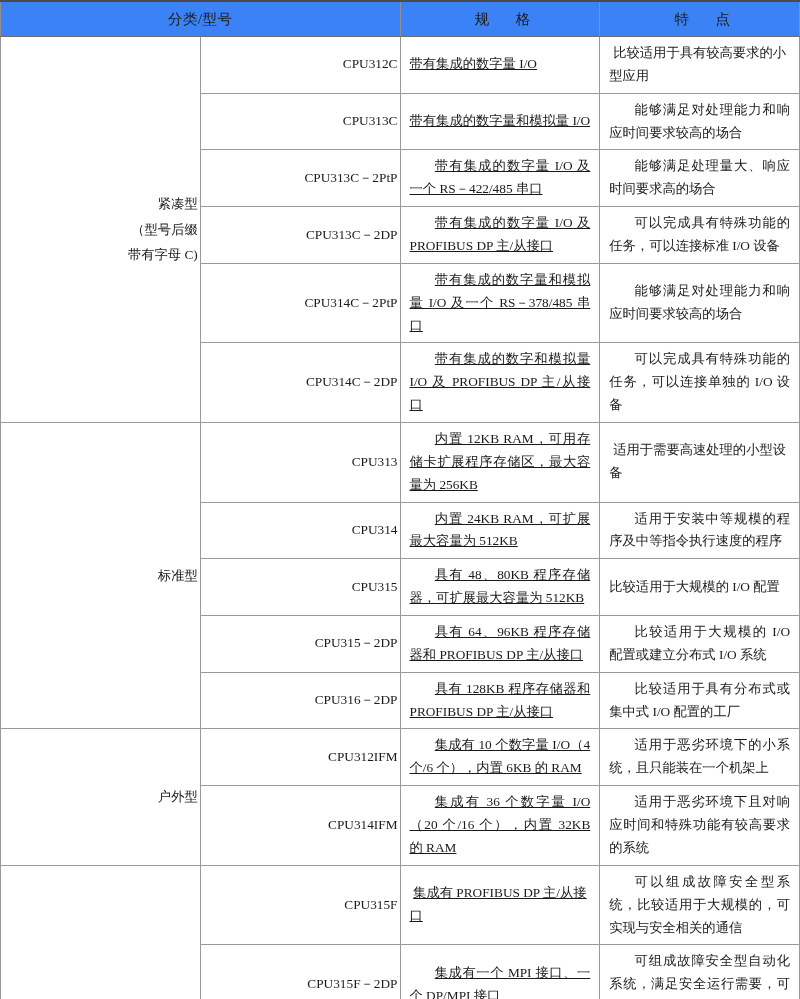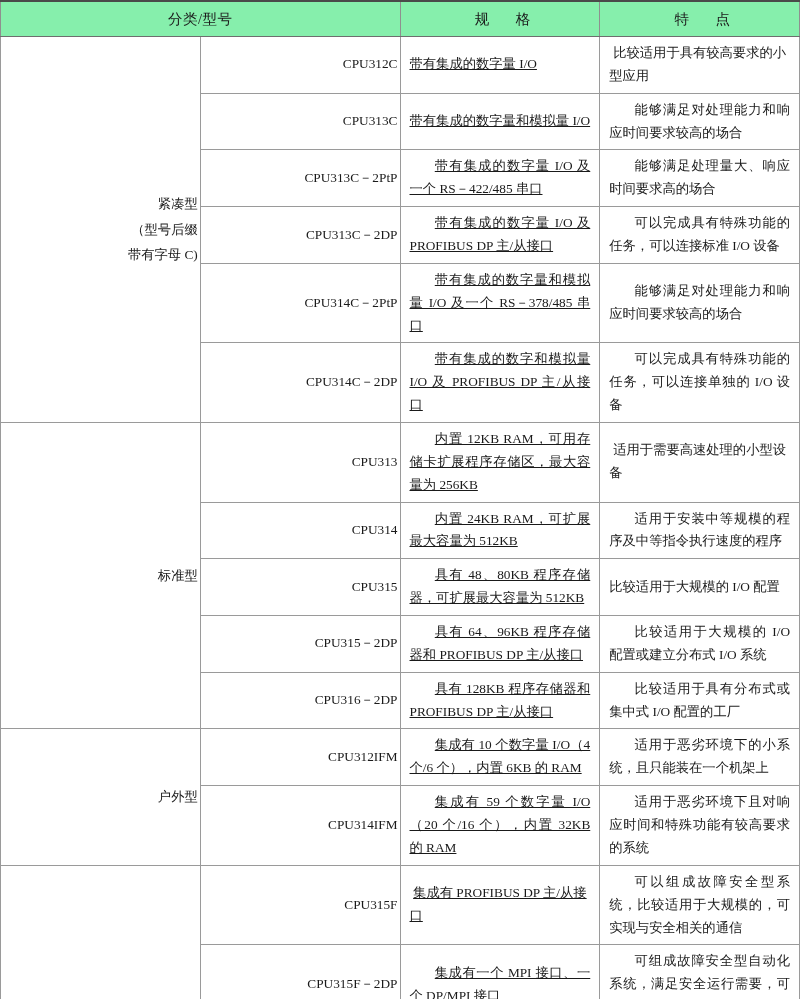--- a/index.html
+++ b/index.html
@@ -25,21 +25,21 @@
 
   table.spec-table {
     width: 800px;
     border-collapse: collapse;
     table-layout: fixed;
     font-size: 13.5px;
   }
 
   
   thead tr.header-row {
-    background: #86efac;
+    background: #3b82f6;
   }
   thead th {
     border: 1px solid #8f8f8f;
     border-top: 2px solid #4a4a4a;
     border-bottom: 1px solid #6e6e6e;
     height: 34px;
     font-weight: normal;
     font-size: 14.5px;
     text-align: center;
     vertical-align: middle;
@@ -171,21 +171,21 @@
         <tr>
           <td class="cat" rowspan="2">
             <span class="cat-line">户外型</span>
           </td>
           <td class="model">CPU312IFM</td>
           <td class="spec">集成有 10 个数字量 I/O（4 个/6 个），内置 6KB 的 RAM</td>
           <td class="feat">适用于恶劣环境下的小系统，且只能装在一个机架上</td>
         </tr>
         <tr>
           <td class="model">CPU314IFM</td>
-          <td class="spec">集成有 59 个数字量 I/O（20 个/16 个），内置 32KB 的 RAM</td>
+          <td class="spec">集成有 36 个数字量 I/O（20 个/16 个），内置 32KB 的 RAM</td>
           <td class="feat">适用于恶劣环境下且对响应时间和特殊功能有较高要求的系统</td>
         </tr>
         <tr>
           <td class="cat" rowspan="3"></td>
           <td class="model">CPU315F</td>
           <td class="spec center">集成有 PROFIBUS DP 主/从接口</td>
           <td class="feat">可以组成故障安全型系统，比较适用于大规模的，可实现与安全相关的通信</td>
         </tr>
         <tr>
           <td class="model">CPU315F－2DP</td>

